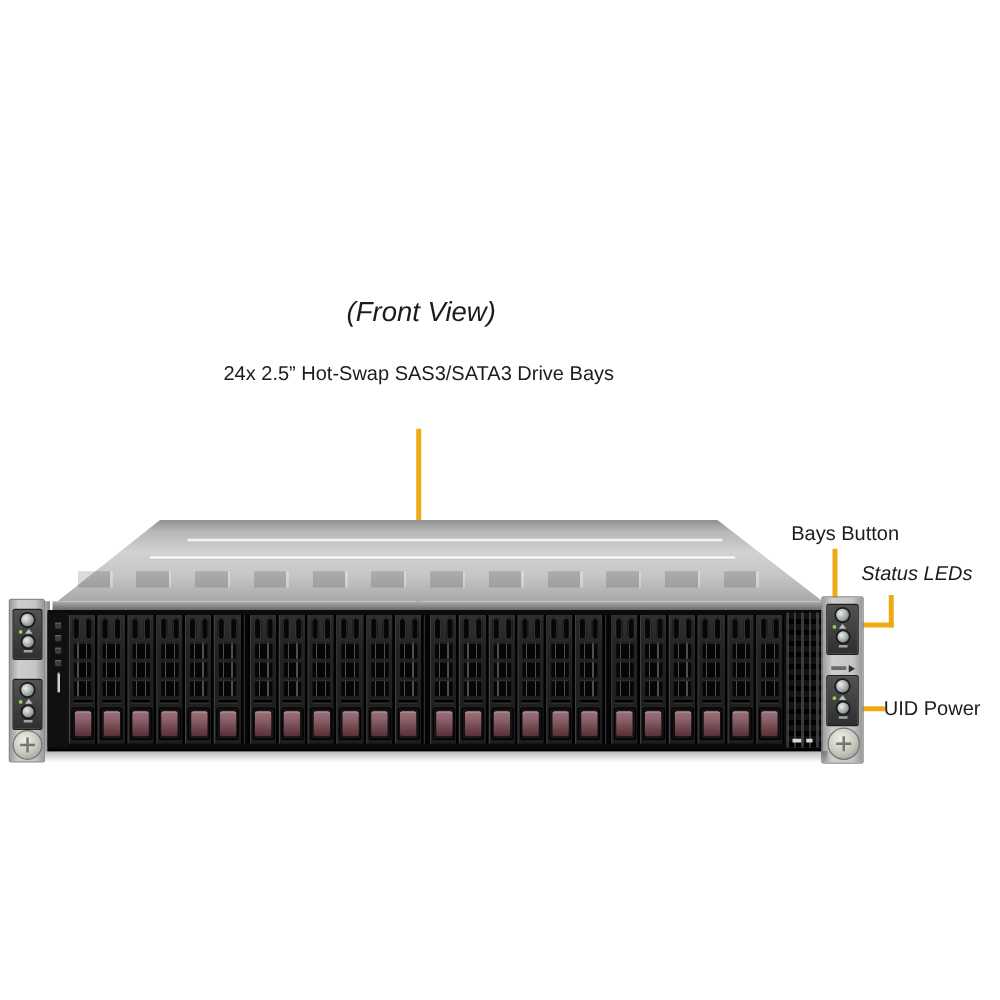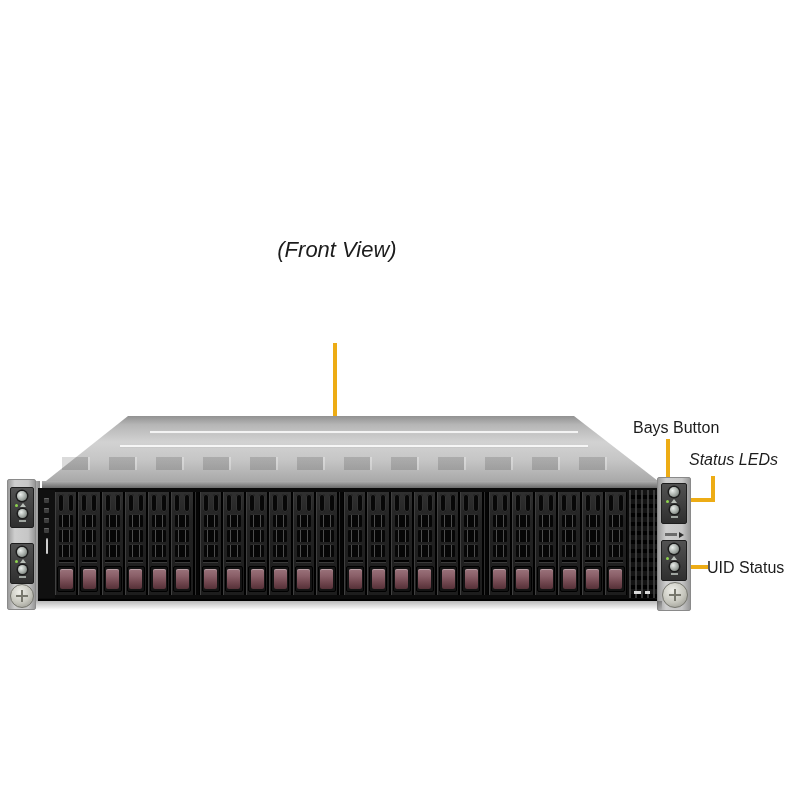--- a/index.html
+++ b/index.html
@@ -99,25 +99,26 @@
        background:linear-gradient(180deg,rgba(0,0,0,.28),rgba(0,0,0,0));}
 </style>
 </head>
 <body>
 
 <div id="canvas">
 
   <div class="abs label" id="front-view-label">(Front View)</div>
 
   <div class="abs label" id="bays-caption">
+    <div>24x 2.5” Hot-Swap SAS3/SATA3 Drive Bays</div>
   </div>
 
   <div class="abs label" id="power-label">Bays Button</div>
   <div class="abs label" id="status-label">Status LEDs</div>
-  <div class="abs label" id="uid-label">UID Status</div>
+  <div class="abs label" id="uid-label">UID Power</div>
 
   <div class="callout" id="bays-line" style="background: rgb(237, 172, 21);"></div>
   <div class="callout" id="power-line" style="background: rgb(237, 172, 21);"></div>
   <div class="callout" id="status-line-v" style="background: rgb(237, 172, 21);"></div>
   <div class="callout" id="status-line-h" style="background: rgb(237, 172, 21);"></div>
   <div class="callout" id="uid-line" style="background: rgb(237, 172, 21);"></div>
 
   <div class="abs" id="lid"></div>
   <div class="crease" id="crease-1"></div>
   <div class="crease" id="crease-2"></div>

